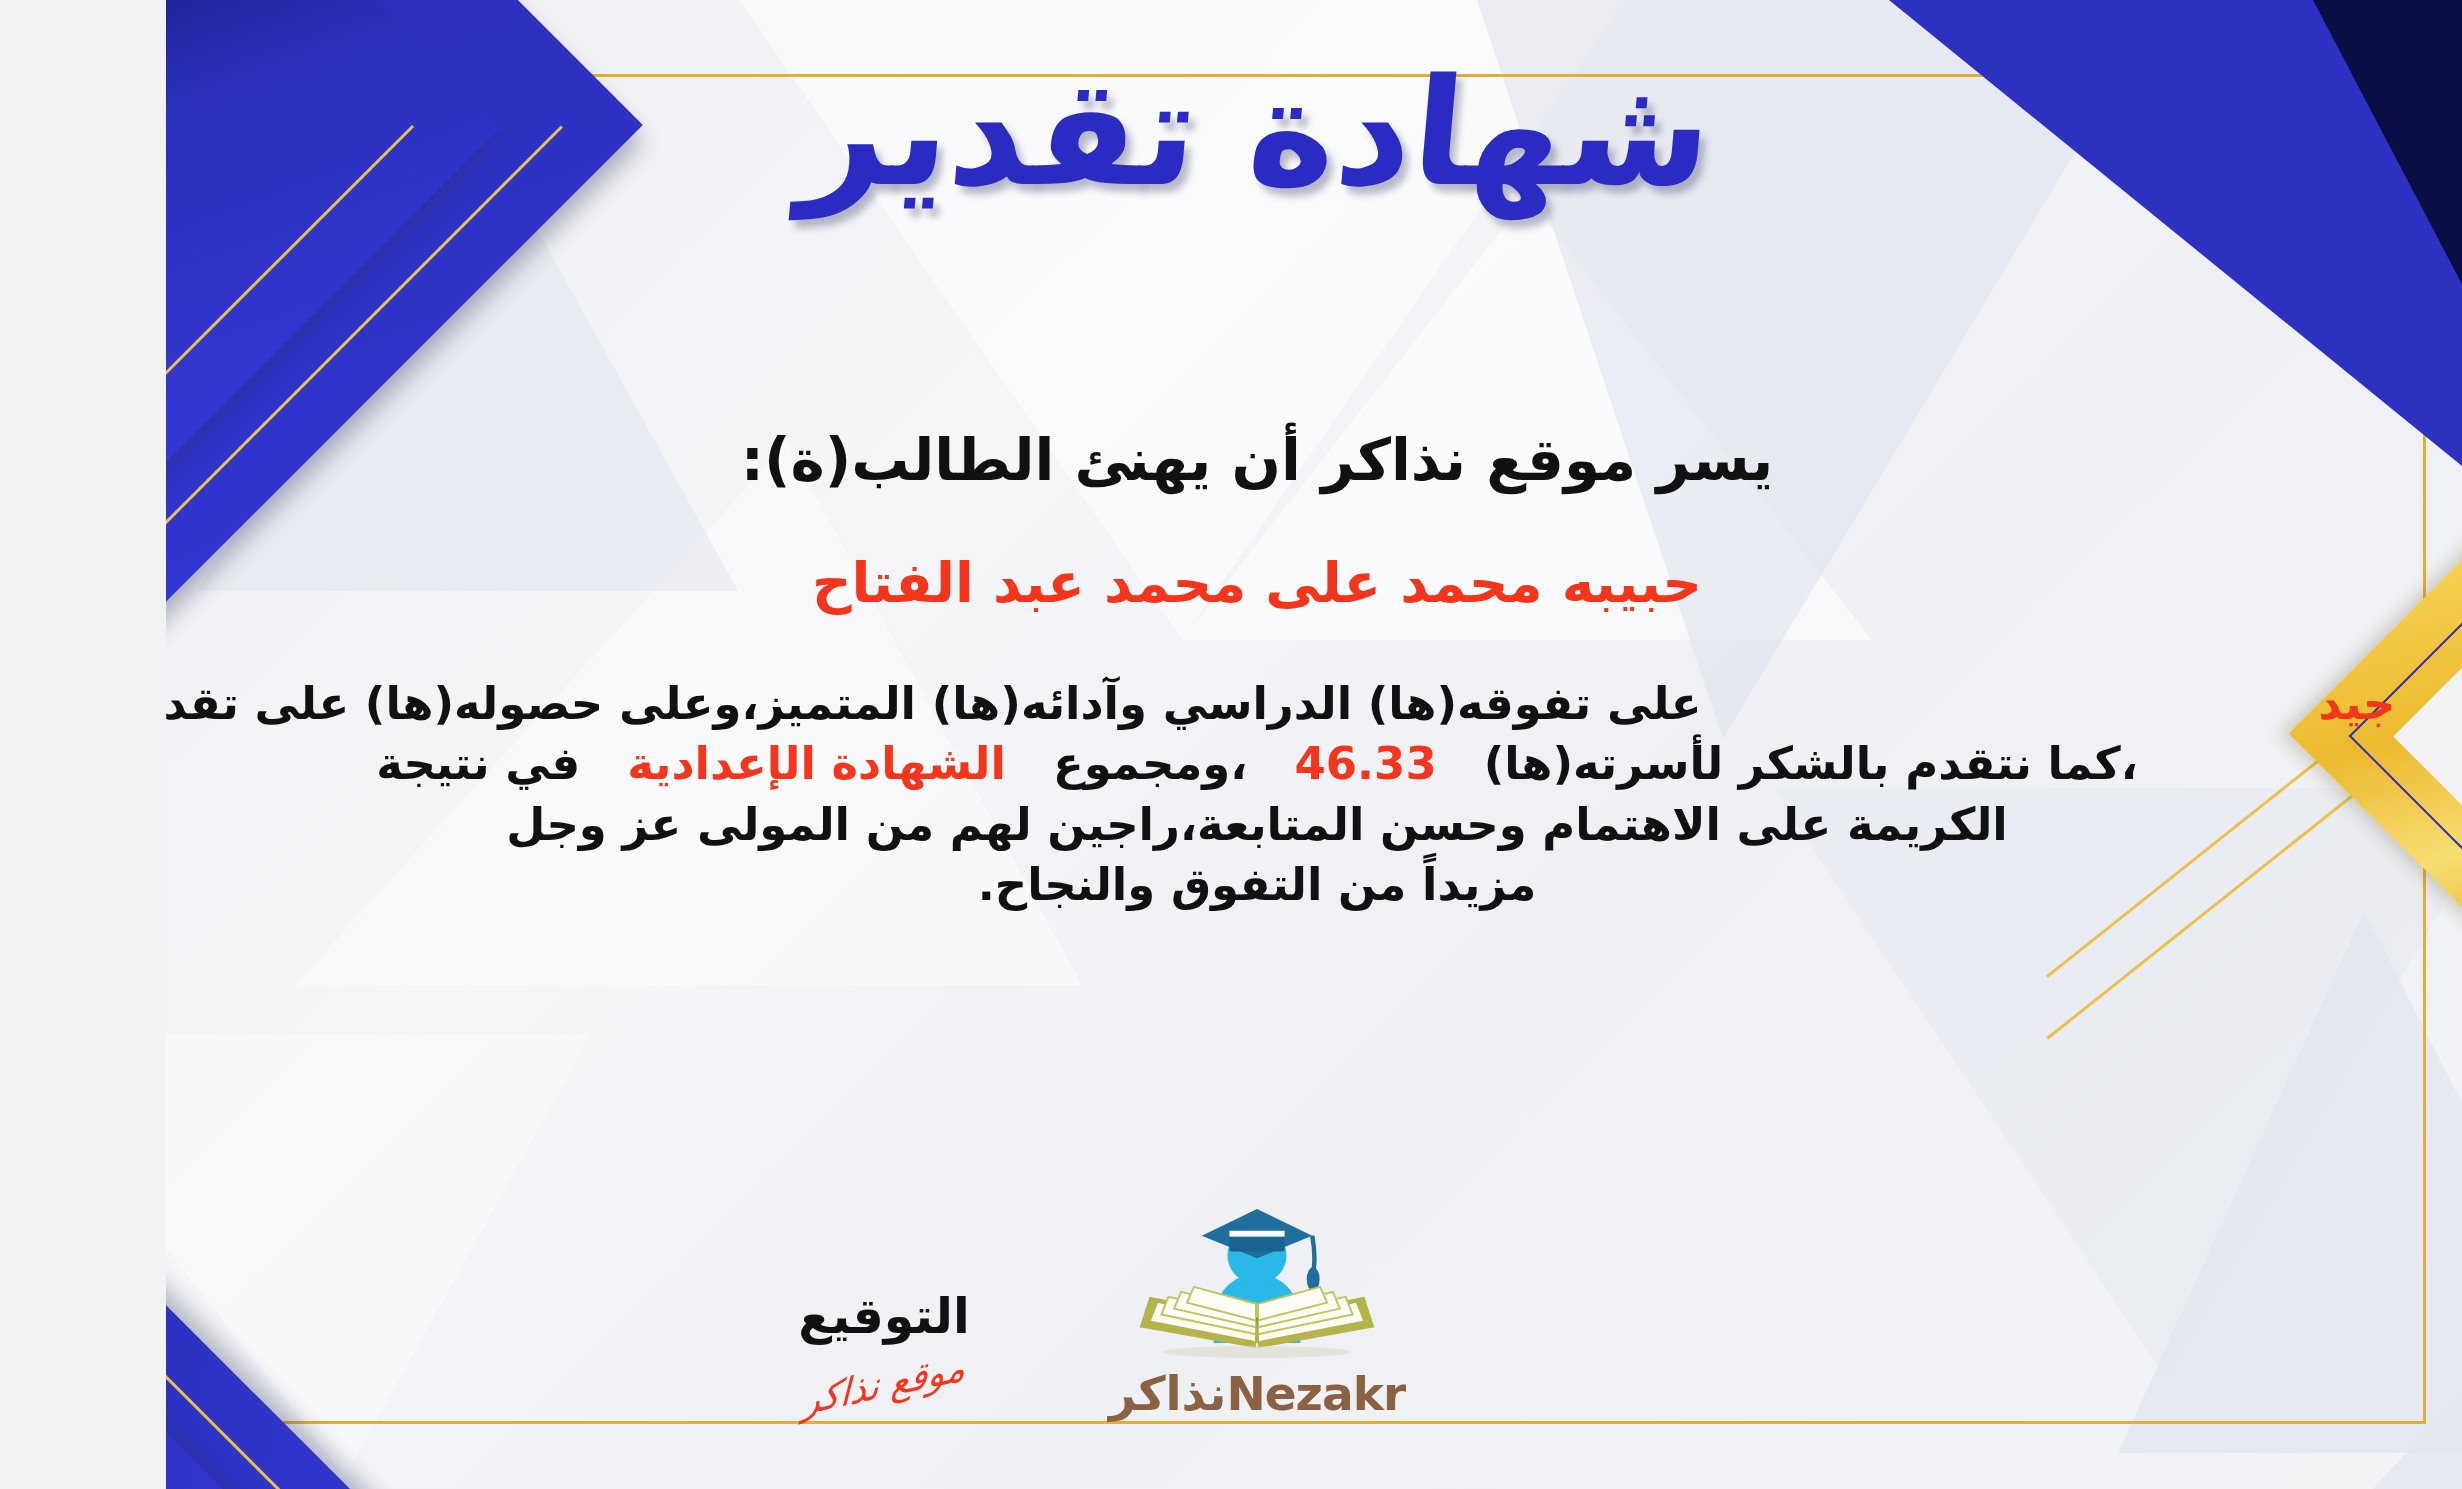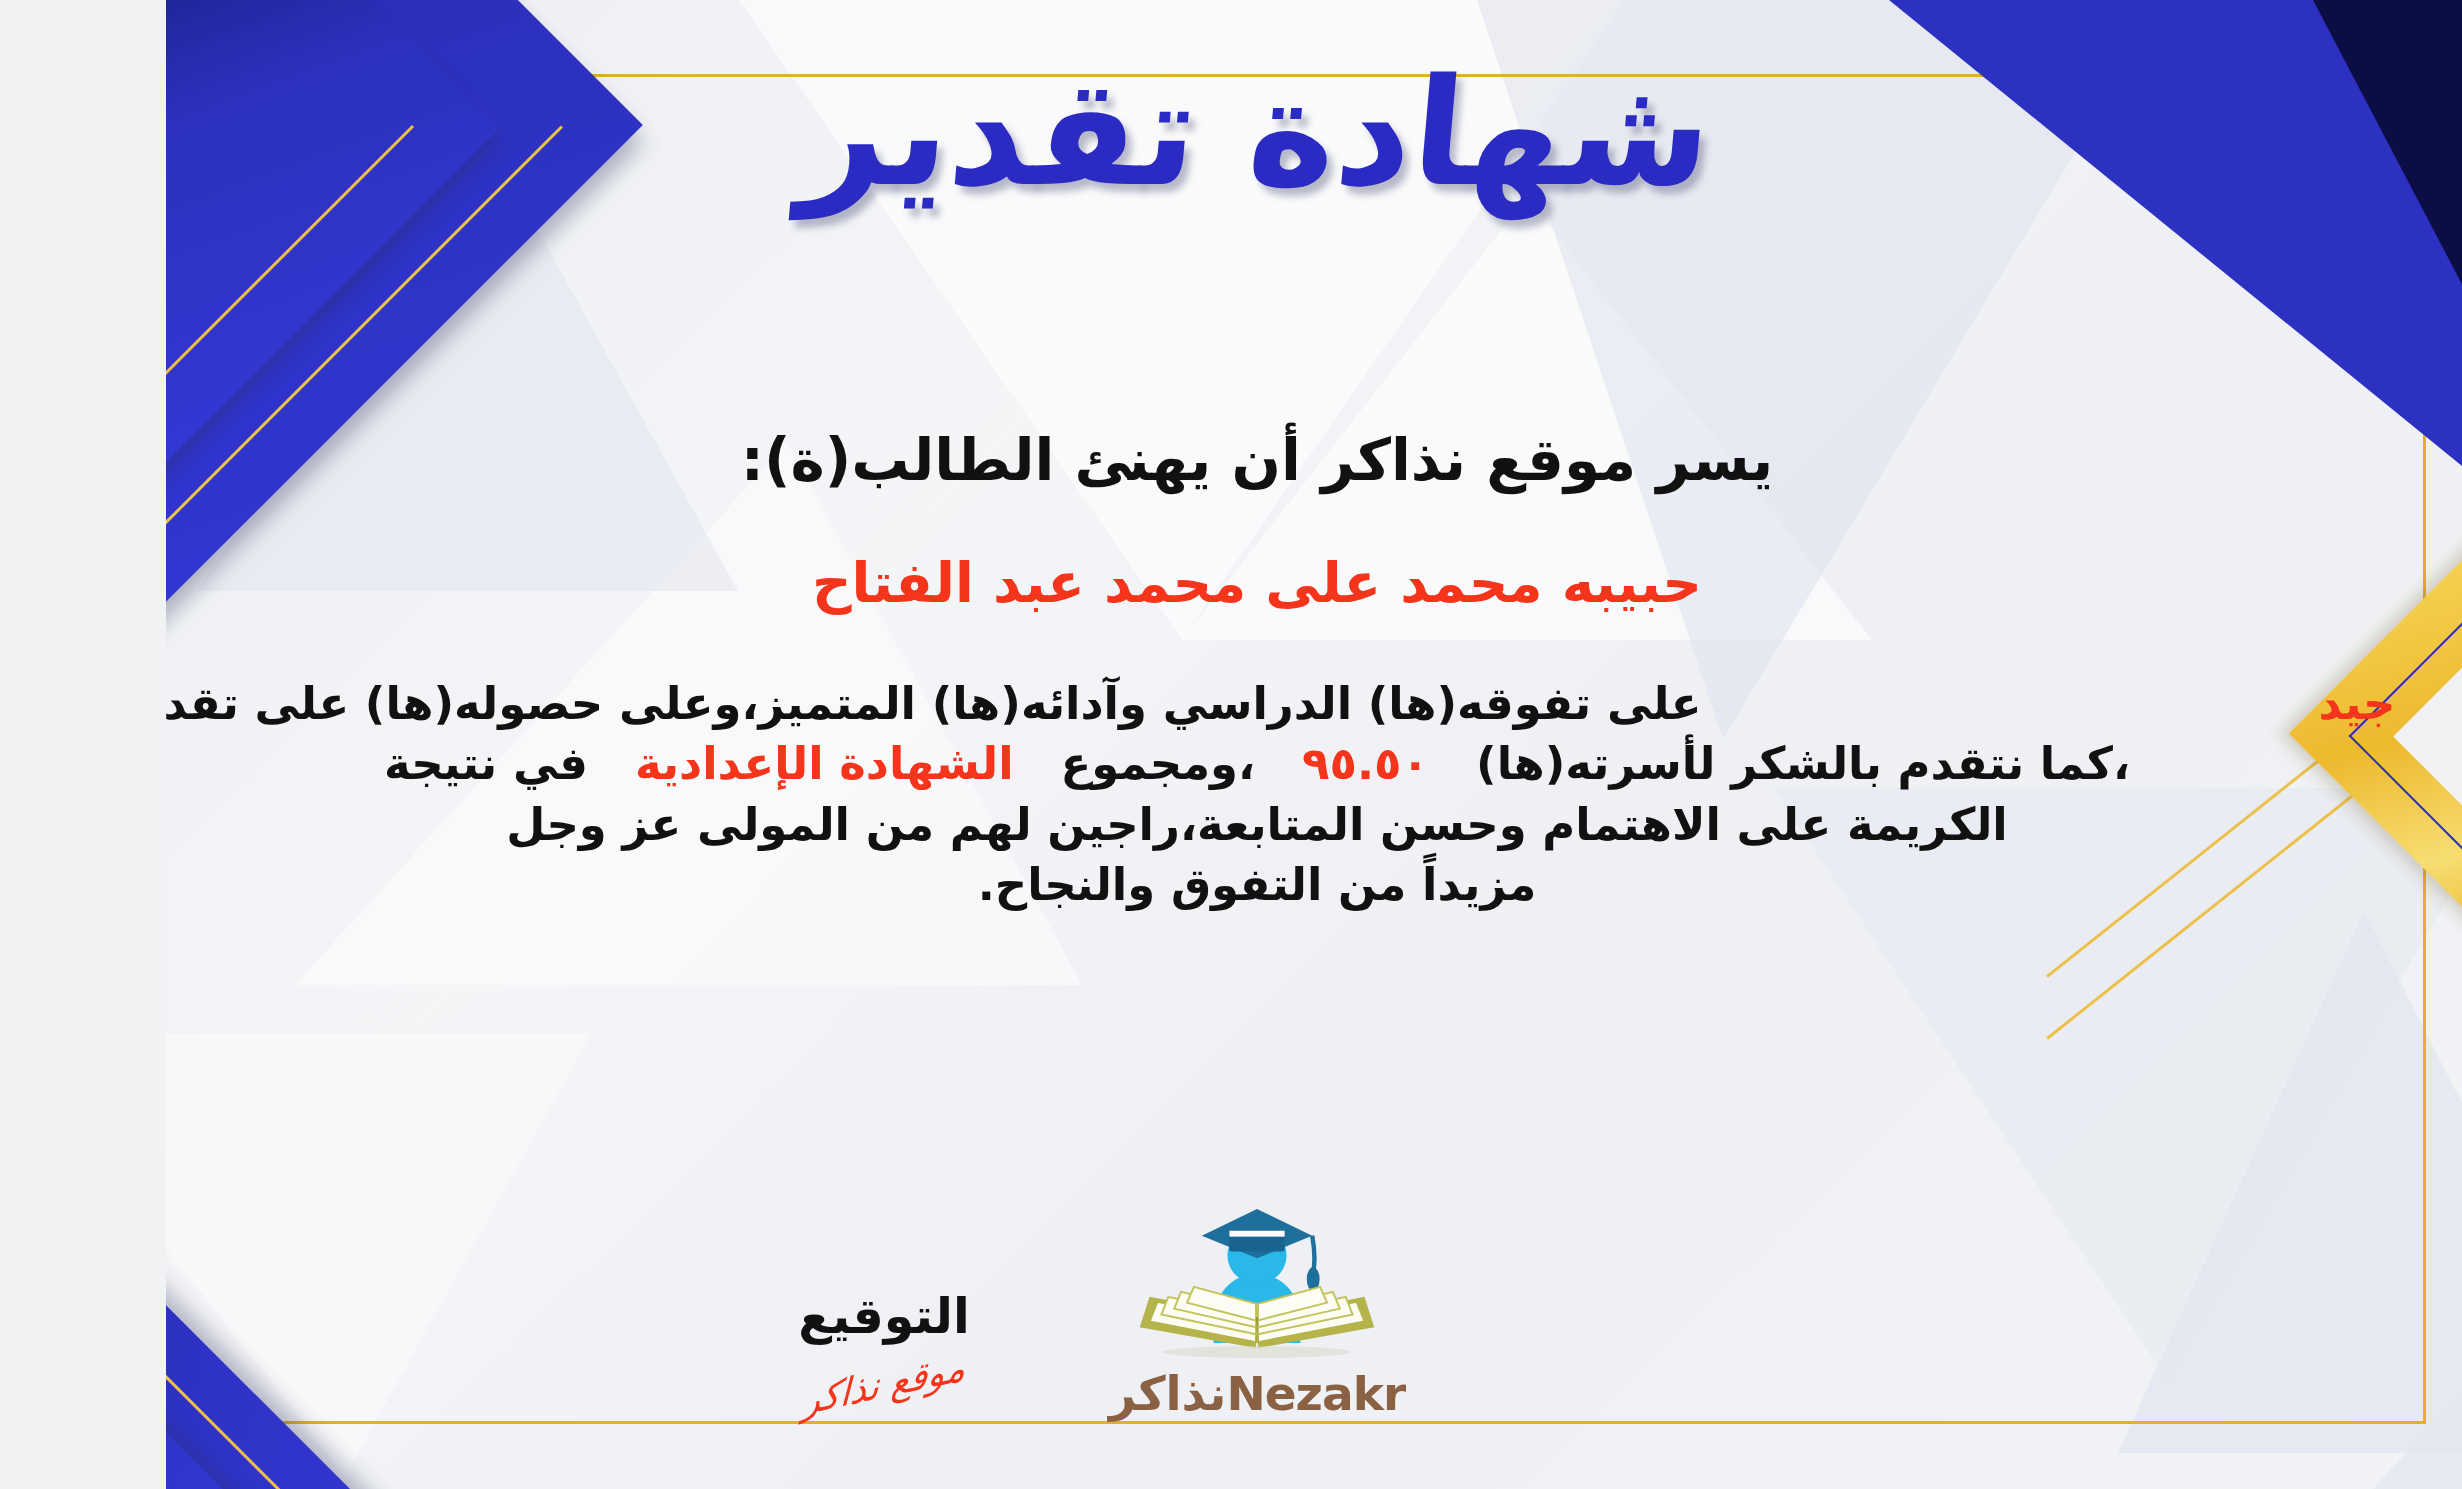--- a/index.html
+++ b/index.html
@@ -314,21 +314,21 @@
     <div class="student-name">حبيبه محمد على محمد عبد الفتاح</div>
 
     <div class="body-block">
 
       <span class="ln just">
         <span class="red">جيد</span>
         <span>على تفوقه(ها) الدراسي وآدائه(ها) المتميز،وعلى حصوله(ها) على تقدير</span>
       </span>
 
       <span class="ln">
-        <span>،كما نتقدم بالشكر لأسرته(ها)</span><span class="sp"></span><span class="red">٩٥.٥٠</span><span class="sp"></span><span>،ومجموع</span><span class="sp"></span><span class="red">الشهادة الإعدادية</span><span class="sp"></span><span>في نتيجة</span>
+        <span>،كما نتقدم بالشكر لأسرته(ها)</span><span class="sp"></span><span class="red">46.33</span><span class="sp"></span><span>،ومجموع</span><span class="sp"></span><span class="red">الشهادة الإعدادية</span><span class="sp"></span><span>في نتيجة</span>
       </span>
 
       <span class="ln">الكريمة على الاهتمام وحسن المتابعة،راجين لهم من المولى عز وجل</span>
 
       <span class="ln">مزيداً من التفوق والنجاح.</span>
     </div>
 
     <div class="signature-block">
       <div class="sig-label">التوقيع</div>
       <div class="sig-mark">موقع نذاكر</div>

